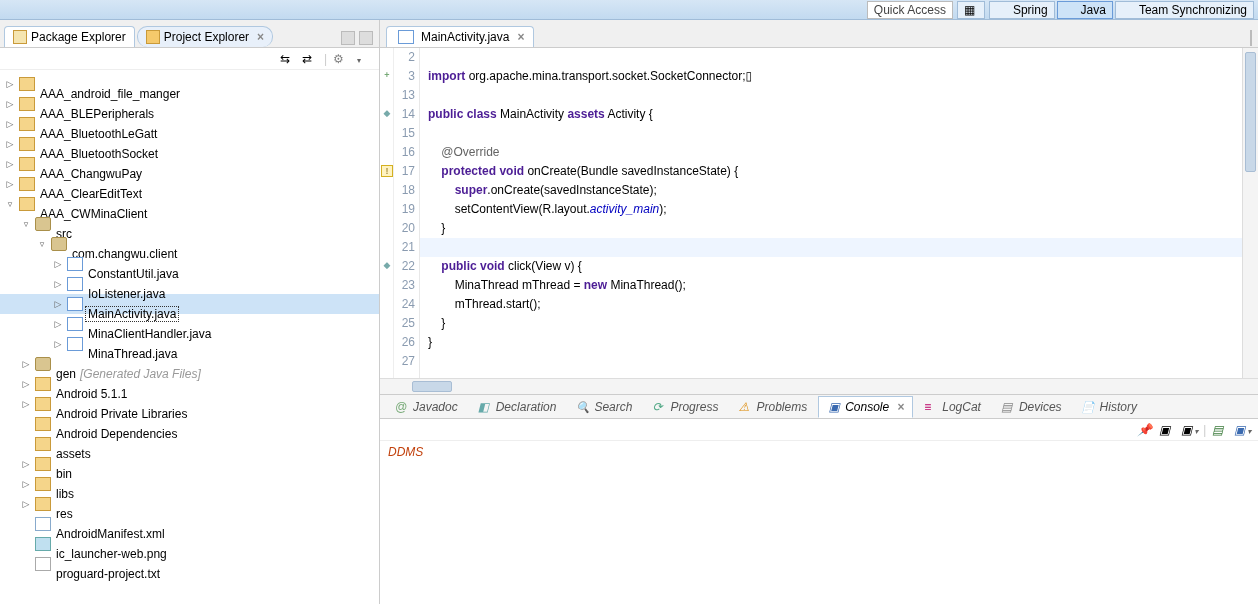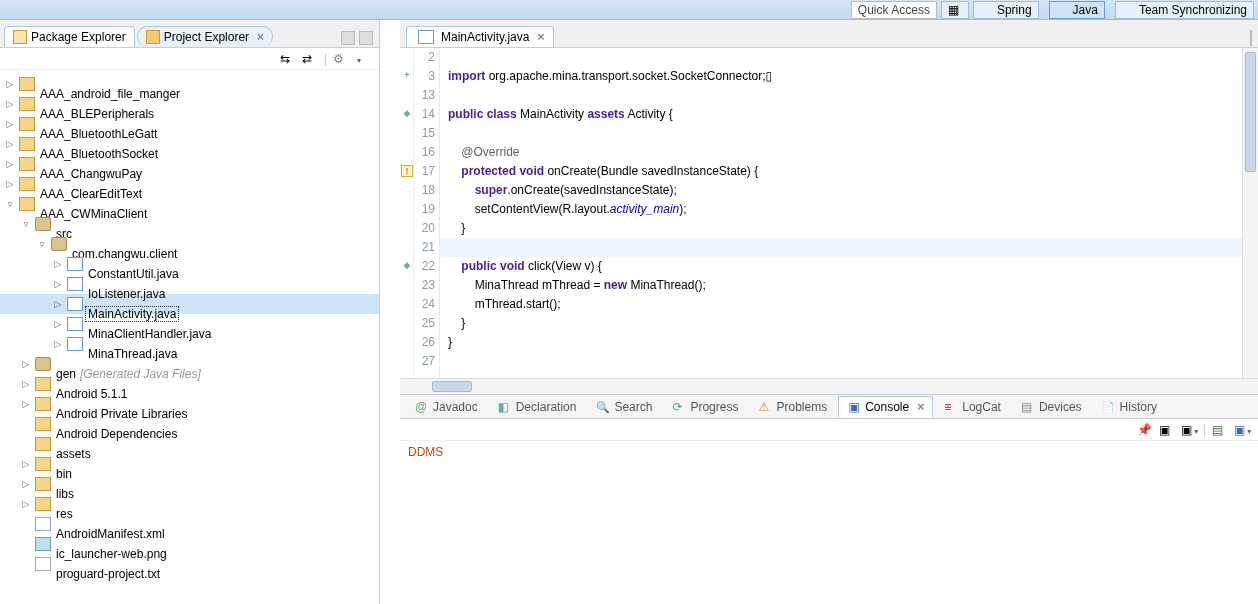--- a/index.html
+++ b/index.html
@@ -2,21 +2,21 @@
 <html><head>
 <meta charset="utf-8">
 <style>
 * { margin: 0; padding: 0; box-sizing: border-box; font-family: "Segoe UI", Tahoma, sans-serif; font-size: 12px; }
 body { width: 1258px; height: 604px; background: #fff; overflow: hidden; display: flex; flex-direction: column; }
 .toolbar-strip { height: 20px; background: linear-gradient(#d6e6f5,#c2daf0); border-bottom: 1px solid #a0bcd8; display:flex; justify-content:flex-end; align-items:center; padding-right:4px; gap:4px; }
 .qa { background:#fff; border:1px solid #bbb; padding:1px 6px; color:#444; }
 .persp-btn { border:1px solid #a0bcd8; background:#e6f0fa; padding:1px 6px; display:flex; align-items:center; gap:3px; cursor:pointer; }
 .persp-btn.active { background:#cde3f7; border-color:#6a9bd8; }
 .persp-icon { width:14px; height:14px; display:inline-block; }
-.main-area { flex:1; display:flex;gap:20px; }
+.main-area { flex:1; display:flex; }
 .left-panel { width:380px; border-right:1px solid #ccc; display:flex; flex-direction:column; }
 .ltabs { height:28px; background:#f0f0f0; display:flex; align-items:flex-end; padding-left:4px; gap:2px; border-bottom:1px solid #ccc; }
 .ltab { background:#fff; border:1px solid #b0c8e0; border-bottom:none; border-radius:4px 4px 0 0; padding:3px 8px; display:flex; align-items:center; gap:4px; }
 .ltab.second { background:#e8f0fa;border-radius:10px; }
 .ltab-icon { width:14px; height:14px; display:inline-block; background:#f5c96b; border:1px solid #c99a3a; }
 .ltab-icon.pe { background:#f5e5b0; }
 .close-x { color:#888; margin-left:4px; cursor:pointer; font-weight:bold; }
 .ltab-tools { margin-left:auto; display:flex; gap:4px; padding:0 6px 2px 0; align-items:center; }
 .tbtn { width:14px; height:14px; background:#ddd; border:1px solid #bbb; cursor:pointer; }
 .left-toolbar { height:22px; display:flex; justify-content:flex-end; align-items:center; gap:6px; padding:0 8px; border-bottom:1px solid #eee; }
@@ -50,21 +50,21 @@
 .ann { color:#646464; }
 .field { color:#0000c0; font-style:italic; }
 .marker { position:absolute; left:1px; width:12px; height:12px; font-size:9px; text-align:center; }
 .marker.warn { background:#fff3c0; border:1px solid #d4b020; color:#806000; }
 .marker.plus { color:#7a7; font-weight:bold; }
 .marker.diamond { color:#7aa; }
 .vscroll { width:16px; background:#f4f4f4; border-left:1px solid #ddd; position:relative; }
 .vscroll .thumb { position:absolute; left:2px; right:2px; top:4px; height:120px; background:#c8d8e8; border:1px solid #a8bdd4; border-radius:2px; }
 .hscroll { height:16px; background:#f4f4f4; border-top:1px solid #ddd; display:flex; }
 .hscroll .thumb { margin:2px; width:40px; background:#c8d8e8; border:1px solid #a8bdd4; border-radius:2px; }
-.bottom-views { height:210px; border-top:1px solid #ccc; display:flex; flex-direction:column; }
+.bottom-views { height:210px; border-top:1px solid #ccc; display:flex; flex-direction:column;font-style:italic; }
 .bv-tabs { height:24px; background:#f5f5f5; border-bottom:1px solid #ccc; display:flex; align-items:center; padding-left:6px; gap:2px; }
 .bv-tab { padding:3px 8px; display:flex; align-items:center; gap:4px; color:#555; cursor:pointer; border:1px solid transparent; }
 .bv-tab.active { background:#fff; border:1px solid #b0c8e0; border-bottom-color:#fff; color:#000;text-align:center; }
 .bv-tab .close-x { color:#888; }
 .bv-toolbar { height:22px; display:flex; justify-content:flex-end; align-items:center; gap:6px; padding:0 8px; border-bottom:1px solid #eee; }
 .bv-body { flex:1; padding:4px 8px; color:#c2410c; }
 .sm-icon { width:14px; height:14px; display:inline-block; }
 .ic-at::before{content:"@";color:#7a7;}
 .ic-decl::before{content:"◧";color:#6aa;}
 .ic-search::before{content:"🔍";font-size:11px;}
@@ -77,21 +77,21 @@
 .arrow::after{content:"▾";color:#666;font-size:8px;margin-left:2px;}
 </style>
 </head>
 <body>
 
 <div class="toolbar-strip">
   <div class="qa">Quick Access</div>
   <div class="persp-btn">
       <span class="sm-icon">▦</span>
     </div>
-  <div id="persp-holder" style="display: flex; gap: 10px;">
+  <div id="persp-holder" style="display: flex; gap: 2px;">
       <div class="persp-btn">
         <span class="persp-icon"></span>
         <span>Spring</span>
       </div>
       <div class="persp-btn active">
         <span class="persp-icon"></span>
         <span>Java</span>
       </div>
       <div class="persp-btn">
         <span class="persp-icon"></span>

